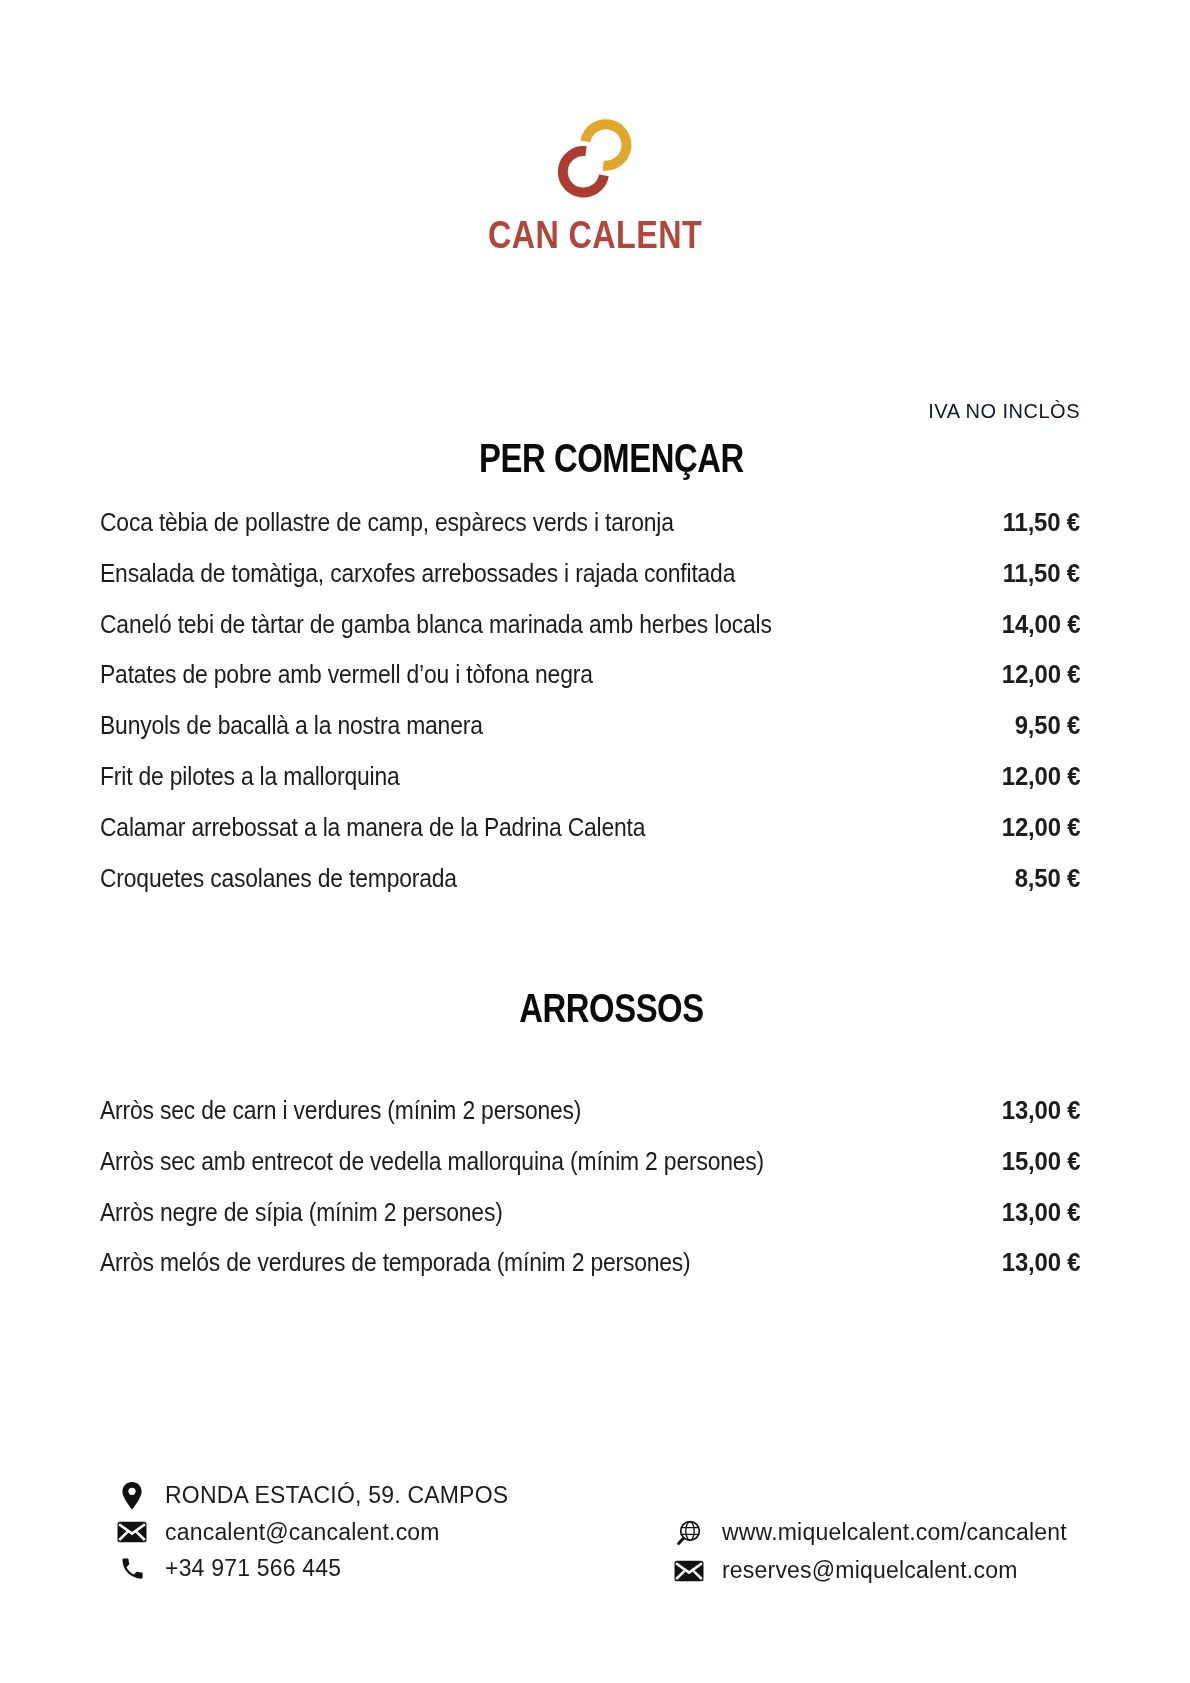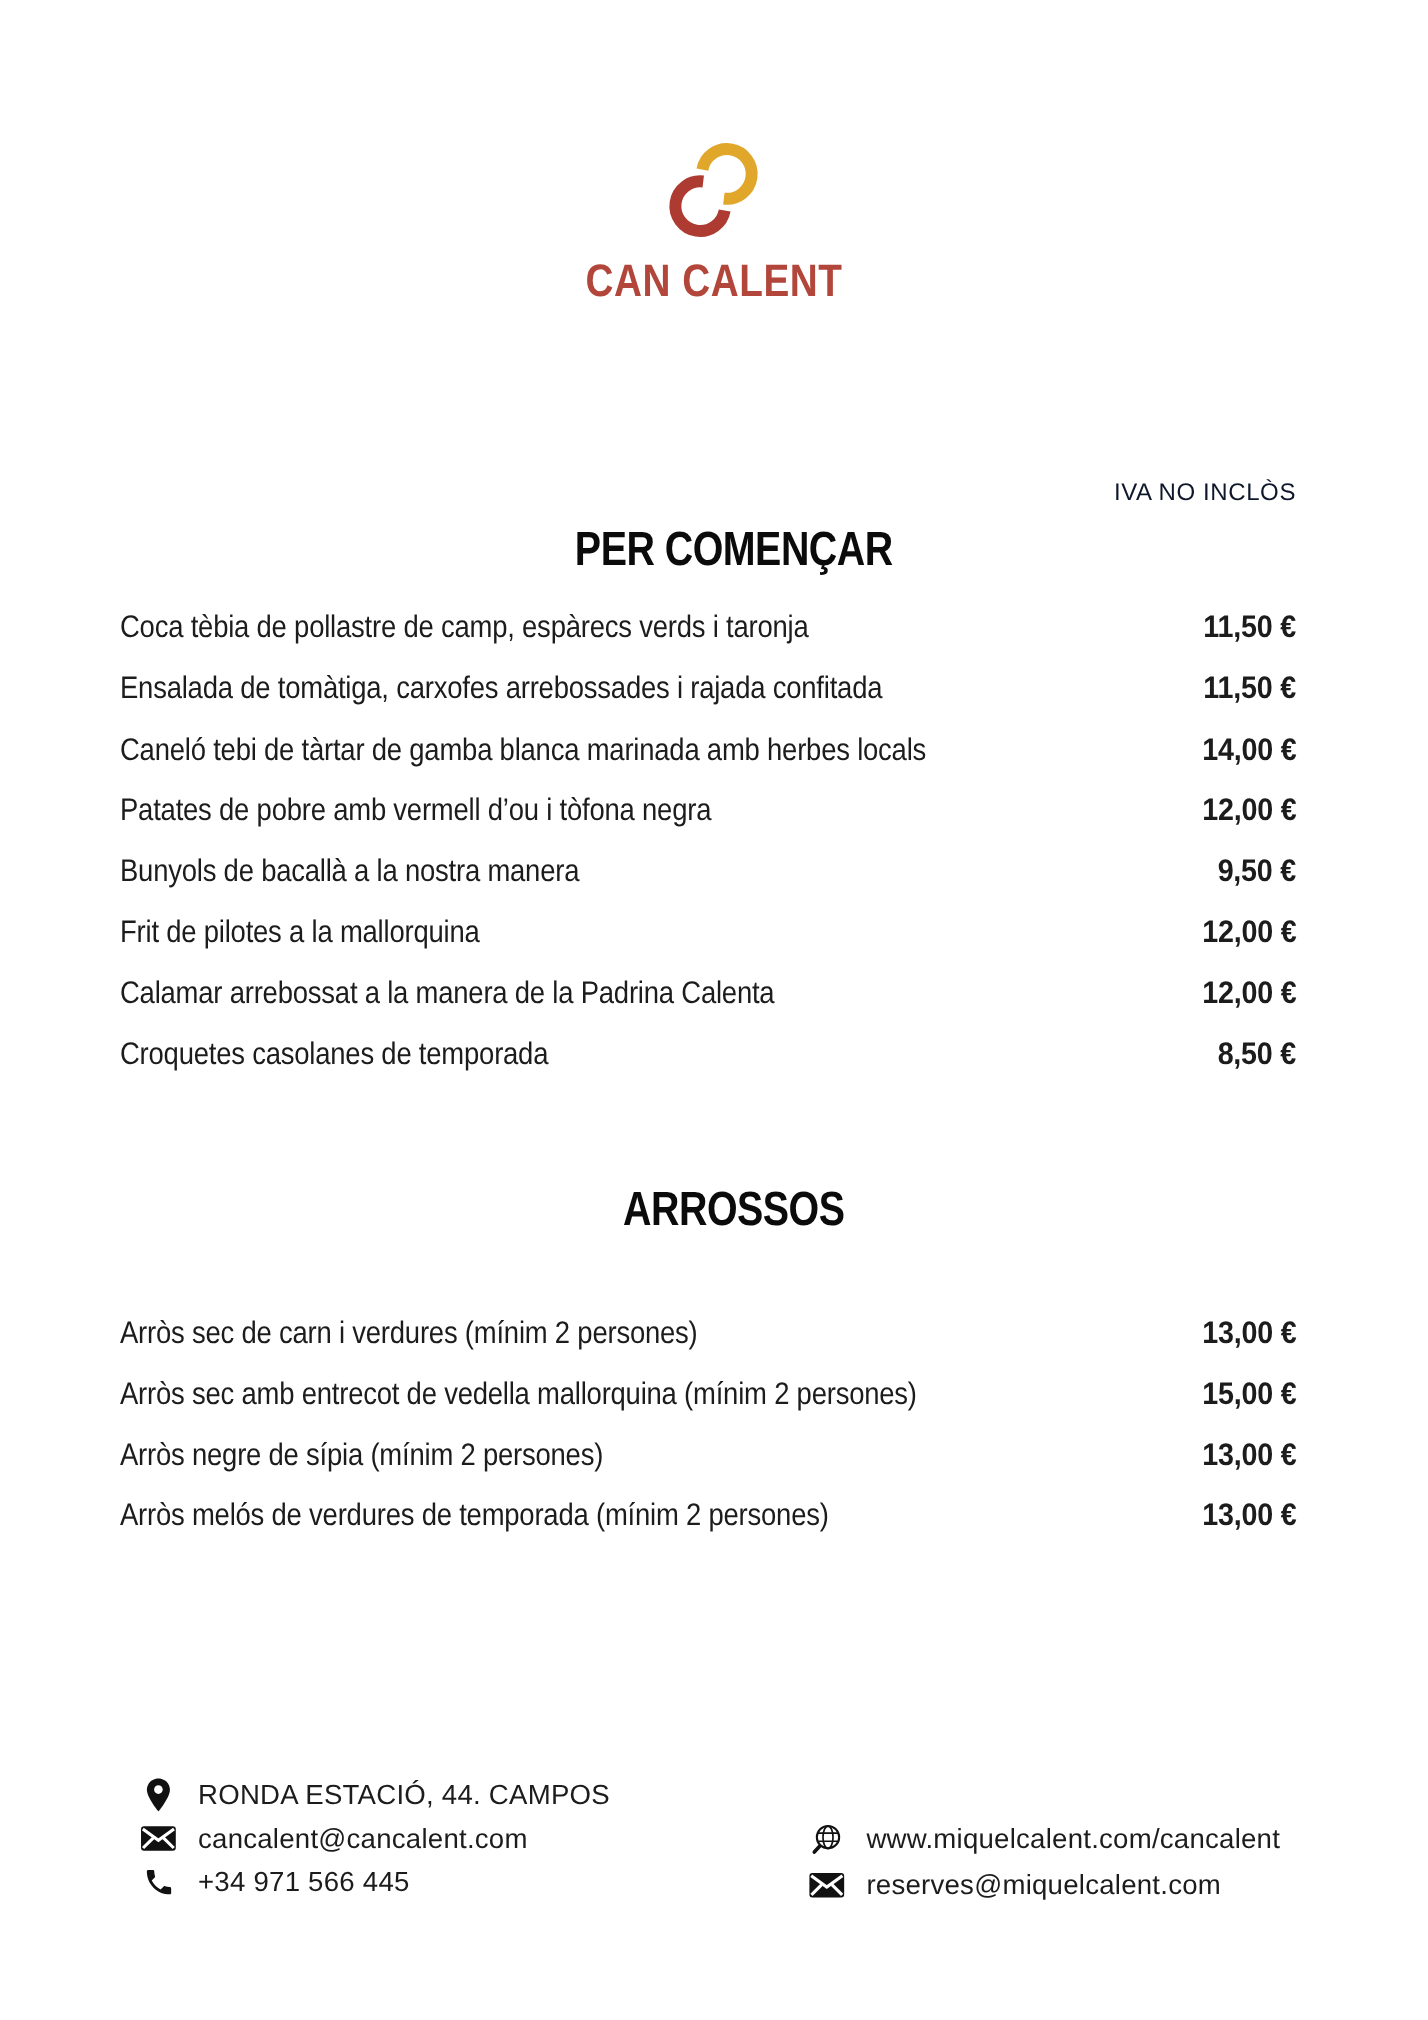--- a/index.html
+++ b/index.html
@@ -123,21 +123,21 @@
 
   <div class="f-col" style="top:1481px;left:115px;">
   <div class="f-row">
     <span class="f-icon">
       <svg width="24" height="30" viewBox="0 0 24 30" aria-hidden="true">
         <path d="M12 1 C6.5 1 2.4 5.2 2.4 10.4 C2.4 17 12 28.5 12 28.5 S21.6 17 21.6 10.4 C21.6 5.2 17.5 1 12 1 Z" fill="#111"></path>
         <circle cx="12" cy="10.3" r="3.6" fill="#ffffff"></circle>
       </svg>
 
     </span>
-    <span class="f-text">RONDA ESTACIÓ, 44. CAMPOS</span>
+    <span class="f-text">RONDA ESTACIÓ, 59. CAMPOS</span>
   </div>
 
   <div class="f-row">
     <span class="f-icon">
 
       <svg width="30" height="22" viewBox="0 0 30 22" aria-hidden="true">
         <rect x="0.5" y="0.8" width="29" height="20.4" rx="2.5" fill="#111"></rect>
         <path d="M2 3.2 L15 12.6 L28 3.2" stroke="#ffffff" stroke-width="2.6" fill="none"></path>
         <path d="M2.2 19 L10.8 10.6 M27.8 19 L19.2 10.6" stroke="#ffffff" stroke-width="2.6" fill="none"></path>
       </svg>

